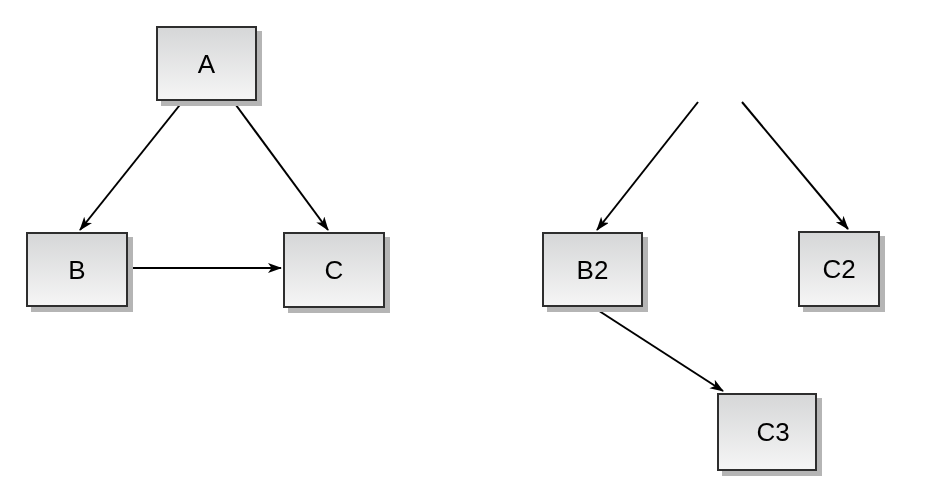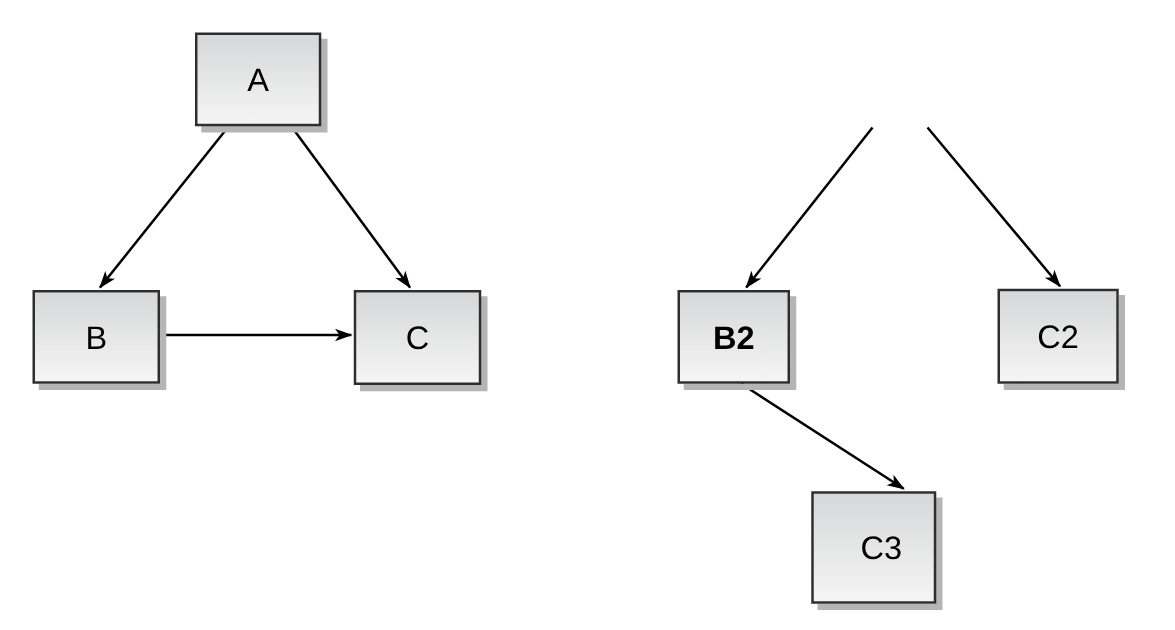--- a/index.html
+++ b/index.html
@@ -83,24 +83,24 @@
           <span class="node-label">A</span>
         </div>
         <div class="node" style="left: 26px; top: 232px; width: 102px; height: 75px;">
           <span class="node-label">B</span>
         </div>
         <div class="node" style="left: 283px; top: 232px; width: 102px; height: 76px;">
           <span class="node-label">C</span>
         </div>
       </div>
       <div class="graph-group">
-        <div class="node" style="left: 542px; top: 232px; width: 90px; height: 75px; font-weight: bold;">
+        <div class="node" style="left: 542px; top: 232px; width: 101px; height: 75px;">
           <span class="node-label">B2</span>
         </div>
-        <div class="node" style="left: 798px; top: 231px; width: 97px; height: 76px;">
+        <div class="node" style="left: 798px; top: 231px; width: 82px; height: 76px;">
           <span class="node-label">C2</span>
         </div>
-        <div class="node" style="left: 649px; top: 393px; width: 100px; height: 90px; padding-left: 12px;">
+        <div class="node" style="left: 717px; top: 393px; width: 100px; height: 78px; padding-left: 12px;">
           <span class="node-label">C3</span>
         </div>
       </div>
     </div>
 </div>
 
 </body></html>

